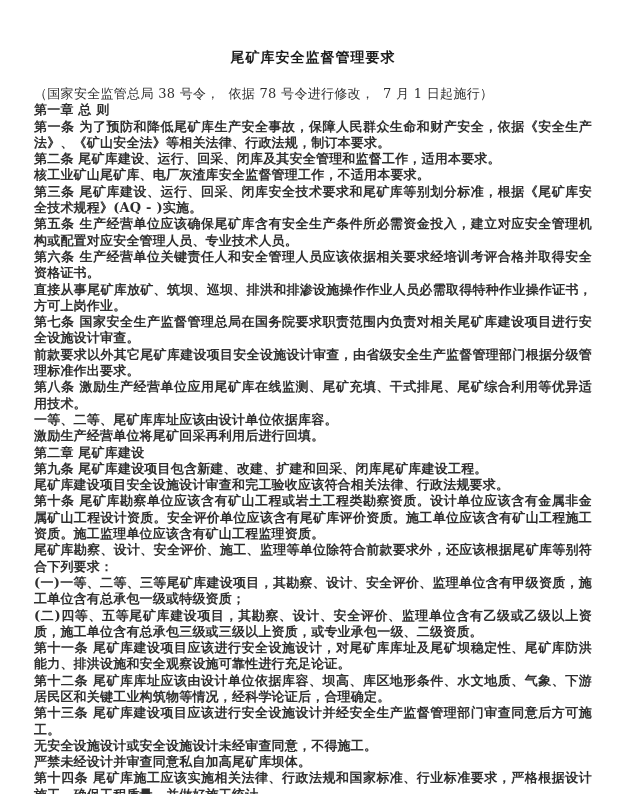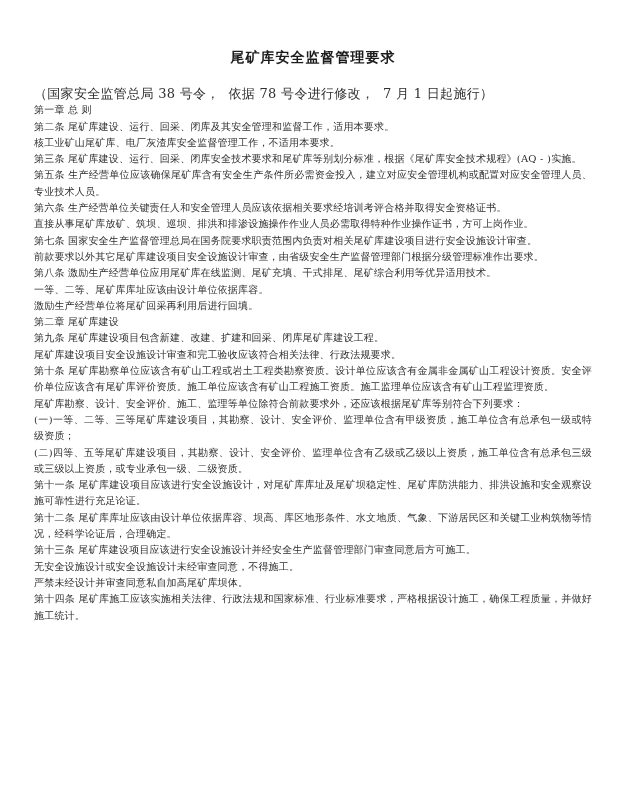--- a/index.html
+++ b/index.html
@@ -31,35 +31,37 @@
   .doc-subtitle {
     margin: 0;
     font-size: 13px;
     text-align: left;
     line-height: 16.3px;
     letter-spacing: 0.3px;
     white-space: pre;
   }
   .doc-body p {
     margin: 0;
-    font-size: 10px;
+    font-size: 13px;
     line-height: 16.3px;
     letter-spacing: 0.2px;
     text-align: justify;
     word-break: break-all;
+    font-weight: bold;
   }
 </style>
 </head>
 <body>
 
 <div class="page">
   <h1 class="doc-title">尾矿库安全监督管理要求</h1>
   <p class="doc-subtitle">（国家安全监管总局 38 号令，  依据 78 号令进行修改，  7 月 1 日起施行）</p>
   <div class="doc-body">
     <p>第一章 总 则</p>
+    <p>第一条 为了预防和降低尾矿库生产安全事故，保障人民群众生命和财产安全，依据《安全生产法》、《矿山安全法》等相关法律、行政法规，制订本要求。</p>
     <p>第二条 尾矿库建设、运行、回采、闭库及其安全管理和监督工作，适用本要求。</p>
     <p>核工业矿山尾矿库、电厂灰渣库安全监督管理工作，不适用本要求。</p>
     <p>第三条 尾矿库建设、运行、回采、闭库安全技术要求和尾矿库等别划分标准，根据《尾矿库安全技术规程》(AQ - )实施。</p>
     <p>第五条 生产经营单位应该确保尾矿库含有安全生产条件所必需资金投入，建立对应安全管理机构或配置对应安全管理人员、专业技术人员。</p>
     <p>第六条 生产经营单位关键责任人和安全管理人员应该依据相关要求经培训考评合格并取得安全资格证书。</p>
     <p>直接从事尾矿库放矿、筑坝、巡坝、排洪和排渗设施操作作业人员必需取得特种作业操作证书，方可上岗作业。</p>
     <p>第七条 国家安全生产监督管理总局在国务院要求职责范围内负责对相关尾矿库建设项目进行安全设施设计审查。</p>
     <p>前款要求以外其它尾矿库建设项目安全设施设计审查，由省级安全生产监督管理部门根据分级管理标准作出要求。</p>
     <p>第八条 激励生产经营单位应用尾矿库在线监测、尾矿充填、干式排尾、尾矿综合利用等优异适用技术。</p>
     <p>一等、二等、尾矿库库址应该由设计单位依据库容。</p>

